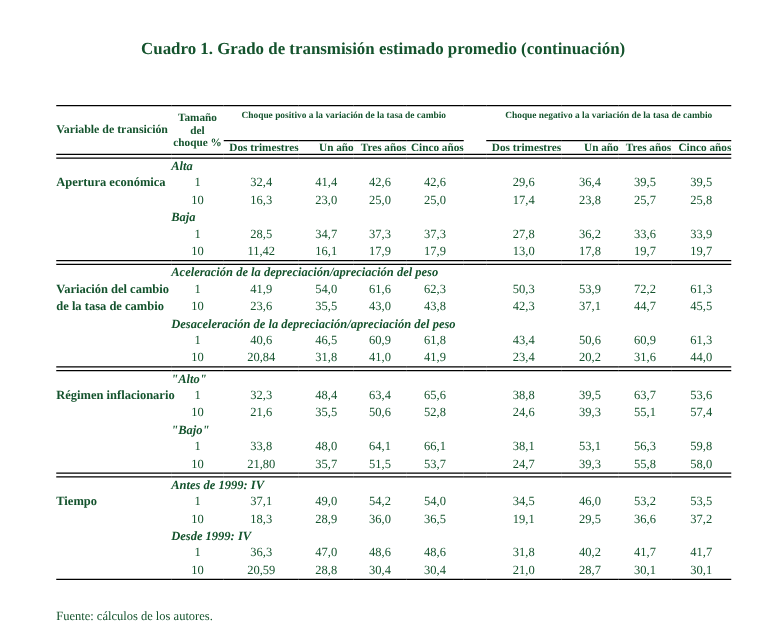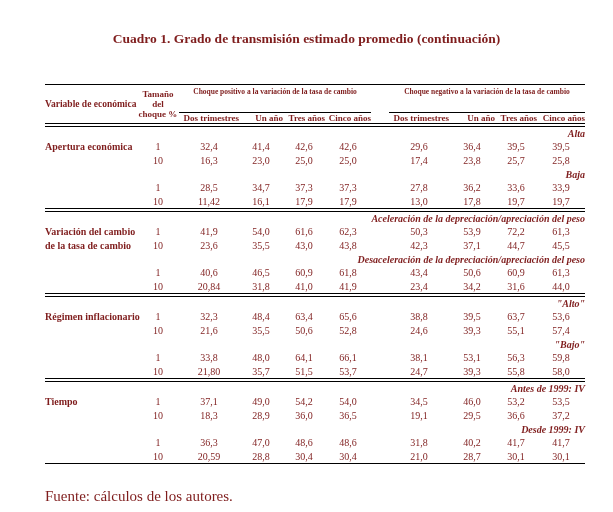--- a/index.html
+++ b/index.html
@@ -1,19 +1,19 @@
 <!DOCTYPE html>
 <html><head>
 <meta charset="utf-8">
 <style>
   * { box-sizing: border-box; }
   html, body { margin: 0; padding: 0; background: #fff; }
   .page {
     position: relative; width: 613px; height: 512px;
-    background: #ffffff; color: #7f1d1d;
+    background: #ffffff; color: #14532d;
     font-family: "Liberation Serif", serif;
     overflow: hidden;
   }
   .title {
     position: absolute; top: 31px; left: 0; width: 100%;
     text-align: center; font-weight: bold; font-size: 13.5px;
   }
   table.transmission {
     position: absolute; top: 84px; left: 45px; width: 540px;
     border-collapse: collapse; table-layout: fixed;
@@ -34,28 +34,28 @@
     vertical-align: middle; line-height: 10px; padding: 2px 1px;
   }
   th.period {
     font-size: 9px; font-weight: bold; text-align: right;
     vertical-align: middle; white-space: nowrap;
   }
   tr.sep td { border-top: 1px solid #000; border-bottom: 1px solid #000; height: 3px; }
   tr.rule-bottom td { border-top: 1.5px solid #000; height: 0; }
   td.subhead {
     font-size: 10px; font-weight: bold; font-style: italic;
-    text-align: right; height: 13px; vertical-align: middle; white-space: nowrap;
+    text-align: left; height: 13px; vertical-align: middle; white-space: nowrap;
   }
   td.var {
     font-size: 10px; font-weight: bold; text-align: left;
     height: 14px; vertical-align: middle; white-space: nowrap; margin-left: 16px;
   }
   td.shock, td.val { font-size: 10px; text-align: center; height: 14px; vertical-align: middle; }
-  .source { position: absolute; top: 488px; left: 45px; font-size: 15px; }
+  .source { position: absolute; top: 488px; left: 45px; font-size: 10px; }
 </style>
 </head>
 <body>
 
 <div class="page">
   <div class="title">Cuadro 1. Grado de transmisión estimado promedio (continuación)</div>
 
   <table class="transmission">
     <colgroup>
       <col style="width:92px">
@@ -65,21 +65,21 @@
         <col style="width:42px">
         <col style="width:46px">
       <col style="width:18px">
       <col style="width:60px">
         <col style="width:46px">
         <col style="width:42px">
         <col style="width:48px">
     </colgroup>
     <thead>
       <tr>
-        <th class="varhead" rowspan="2">Variable de económica</th>
+        <th class="varhead" rowspan="2">Variable de transición</th>
         <th class="shockhead" rowspan="2">Tamaño del choque %</th>
         <th class="group" colspan="4">Choque positivo a la variación de la tasa de cambio</th>
         <th></th>
         <th class="group" colspan="4">Choque negativo a la variación de la tasa de cambio</th>
       </tr>
       <tr>
         <th class="period">Dos trimestres</th>
         <th class="period">Un año</th>
         <th class="period">Tres años</th>
         <th class="period">Cinco años</th>
@@ -209,21 +209,21 @@
         </tr>
       <tr>
           <td class="var"></td>
           <td class="shock">10</td>
           <td class="val">20,84</td>
           <td class="val">31,8</td>
           <td class="val">41,0</td>
           <td class="val">41,9</td>
           <td></td>
           <td class="val">23,4</td>
-          <td class="val">34,2</td>
+          <td class="val">20,2</td>
           <td class="val">31,6</td>
           <td class="val">44,0</td>
         </tr>
 
       <tr class="sep">
           <td colspan="11"></td>
         </tr>
 
       <tr>
           <td></td>

